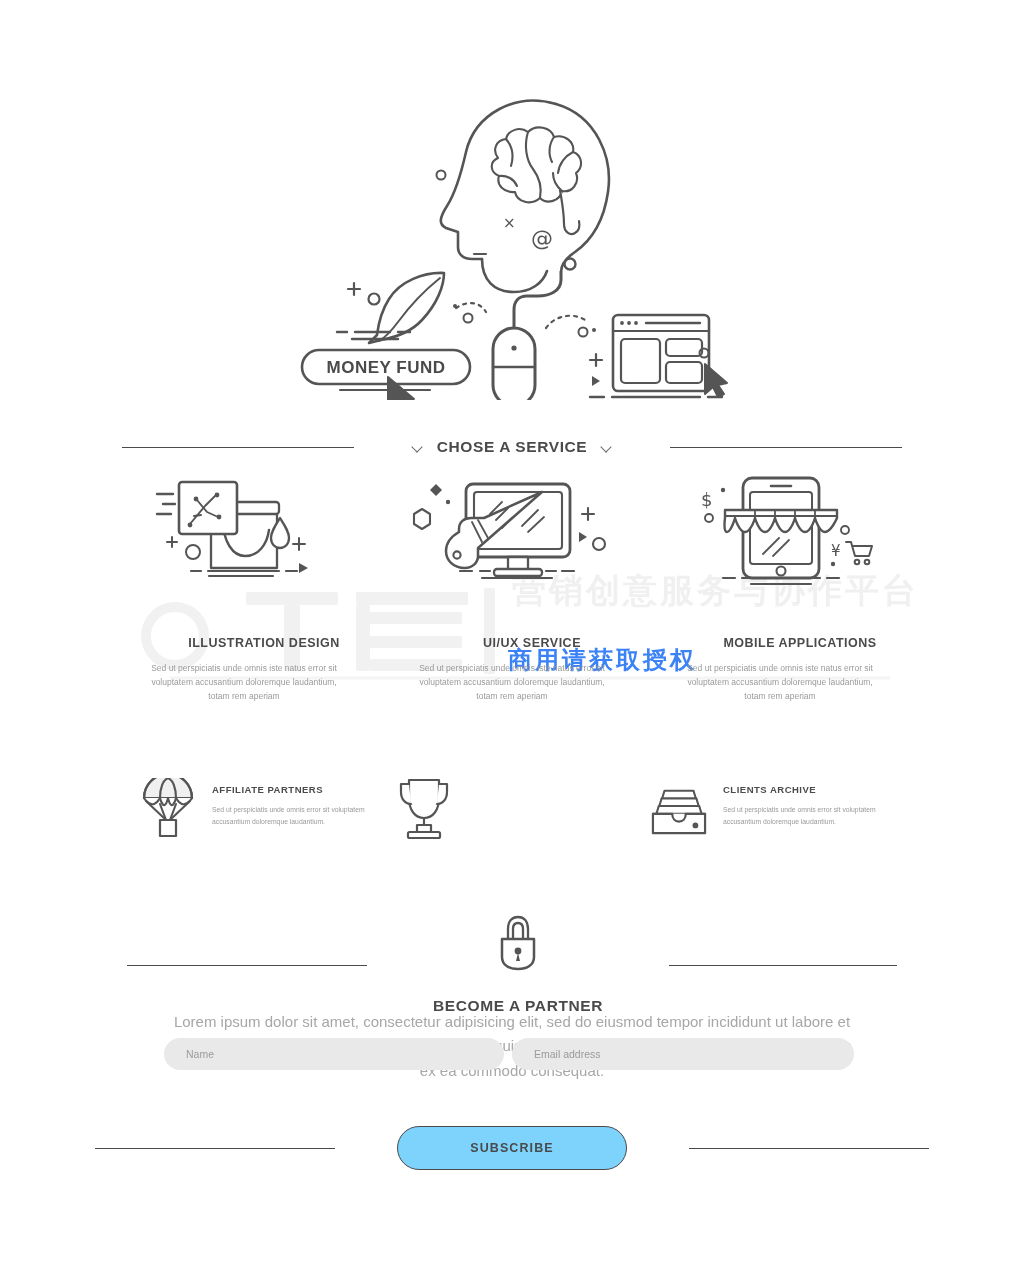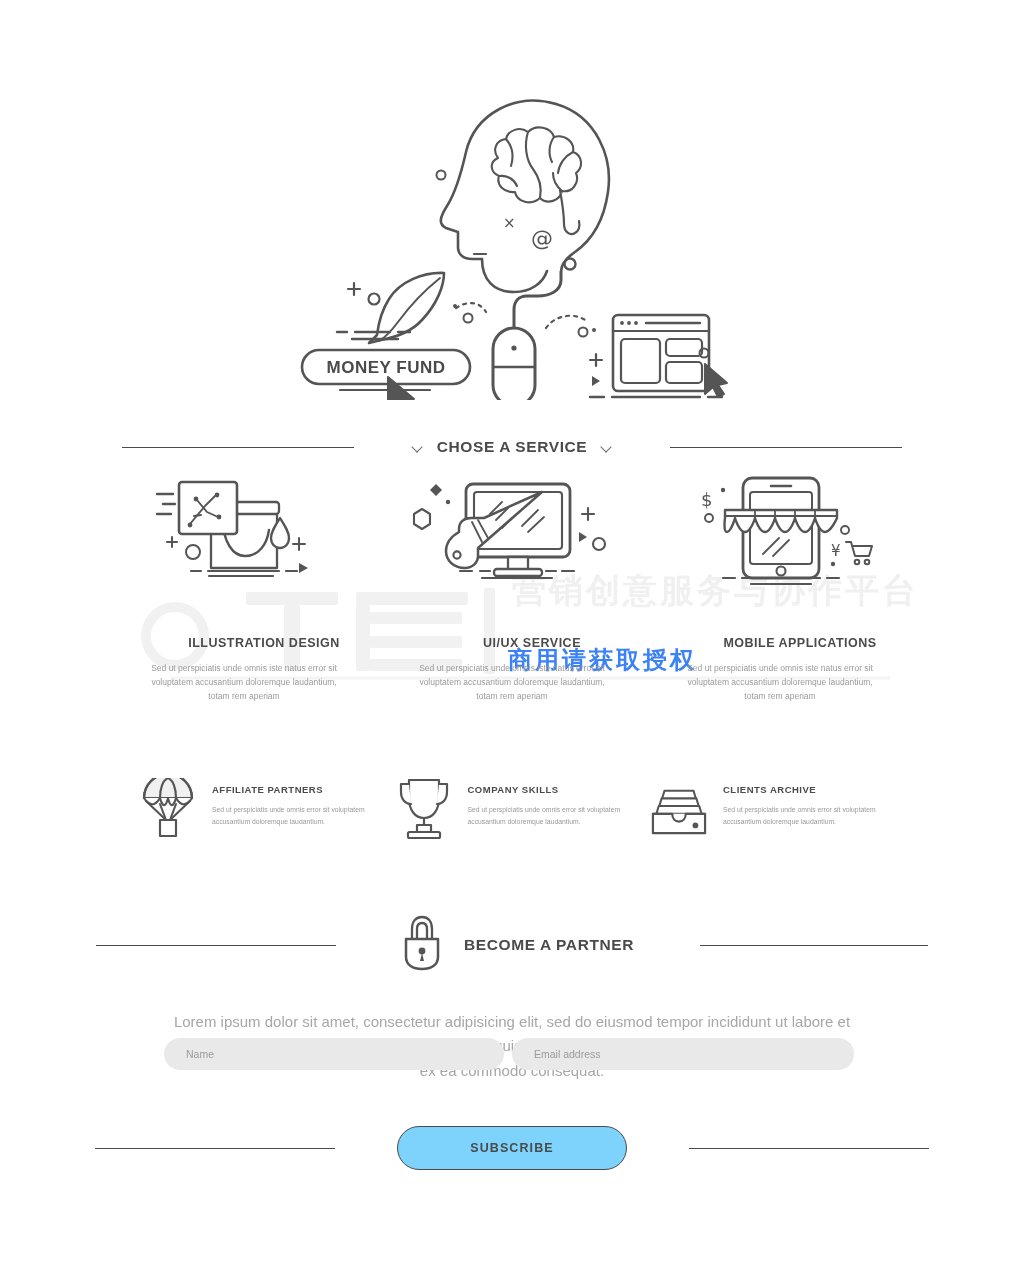--- a/index.html
+++ b/index.html
@@ -140,20 +140,21 @@
     line-height: 1.72;
     color: #9a9a9a;
   }
 
   
   .partner-center {
     display: flex;
     align-items: center;
     gap: 22px;
     padding: 0 34px;
+    flex-direction: column;
   }
 
   
   .lede {
     position: absolute;
     left: 164px; top: 982px;
     width: 696px;
     text-align: center;
     font-size: 15px;
     line-height: 1.62;
@@ -560,24 +561,20 @@
       <div class="feature-icon">
         <svg width="56" height="62" viewBox="0 0 56 62" fill="none" stroke="#555" stroke-width="2.2" stroke-linecap="round" stroke-linejoin="round">
           <path d="M13 2 L43 2 L43 20 C43 32 37 40 28 40 C19 40 13 32 13 20 Z" fill="#fff"></path>
           <path d="M13 6 L5 6 L5 14 C5 22 10 26 15 26" fill="#fff"></path>
           <path d="M43 6 L51 6 L51 14 C51 22 46 26 41 26" fill="#fff"></path>
           <line x1="28" y1="40" x2="28" y2="47"></line>
           <rect x="21" y="47" width="14" height="7" fill="#fff"></rect>
           <rect x="12" y="54" width="32" height="6" rx="1.5" fill="#fff"></rect>
         </svg>
       </div>
-      <div class="feature-text">
-        <div class="feature-title">COMPANY SKILLS</div>
-        <div class="feature-desc">Sed ut perspiciatis unde omnis error sit voluptatem accusantium doloremque laudantium.</div>
-      </div>
     </div>
 
     <div class="feature">
       <div class="feature-icon">
         <svg width="58" height="62" viewBox="0 0 58 62" fill="none" stroke="#555" stroke-width="2.1" stroke-linecap="round" stroke-linejoin="round">
           <path d="M14 12 L44 12 L47 22 L11 22 Z" fill="#fff"></path>
           <path d="M11 20 L47 20 L50 30 L8 30 Z" fill="#fff"></path>
           <path d="M8 28 L50 28 L53 38 L5 38 Z" fill="#fff"></path>
           <path d="M2 36 L56 36 L56 56 L2 56 Z" fill="#fff" stroke-width="2.3"></path>
           <path d="M2 36 L22 36 C22 41 25 44 29 44 C33 44 36 41 36 36 L56 36" fill="#fff" stroke-width="2.3"></path>

